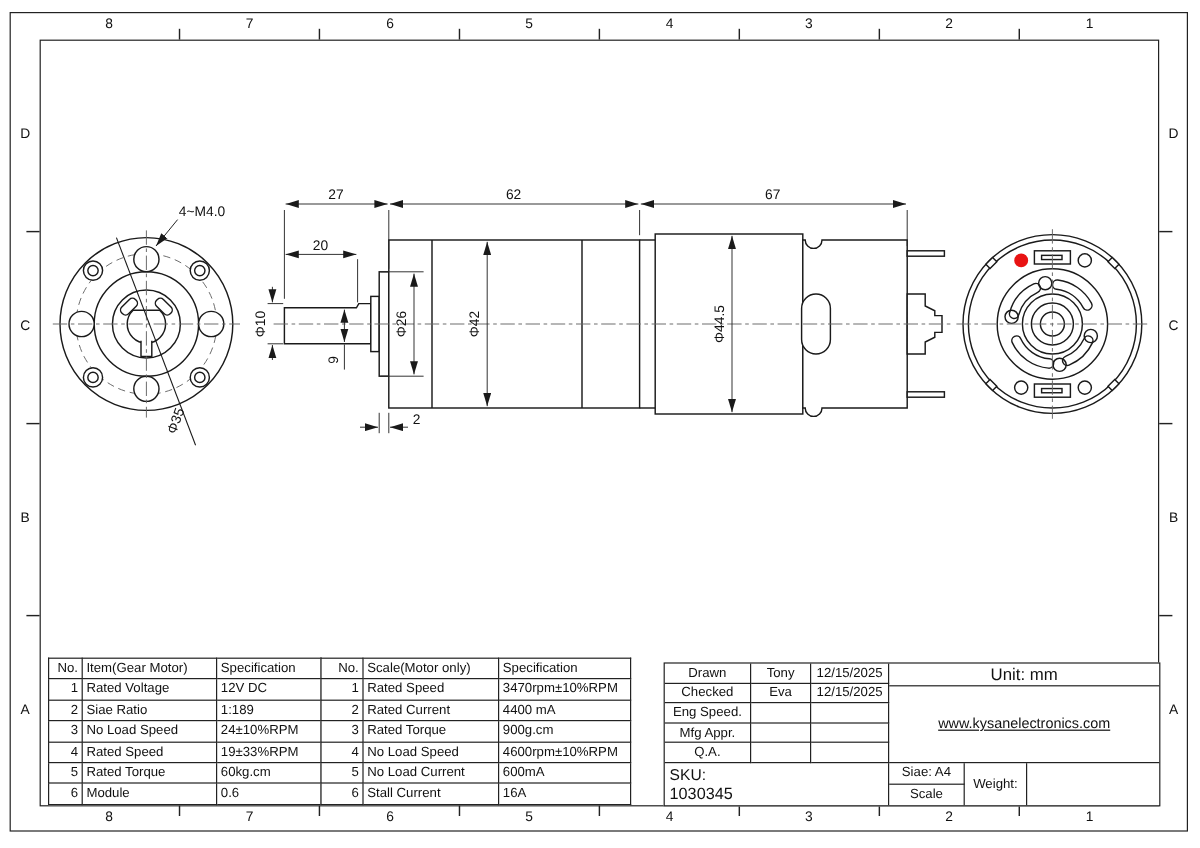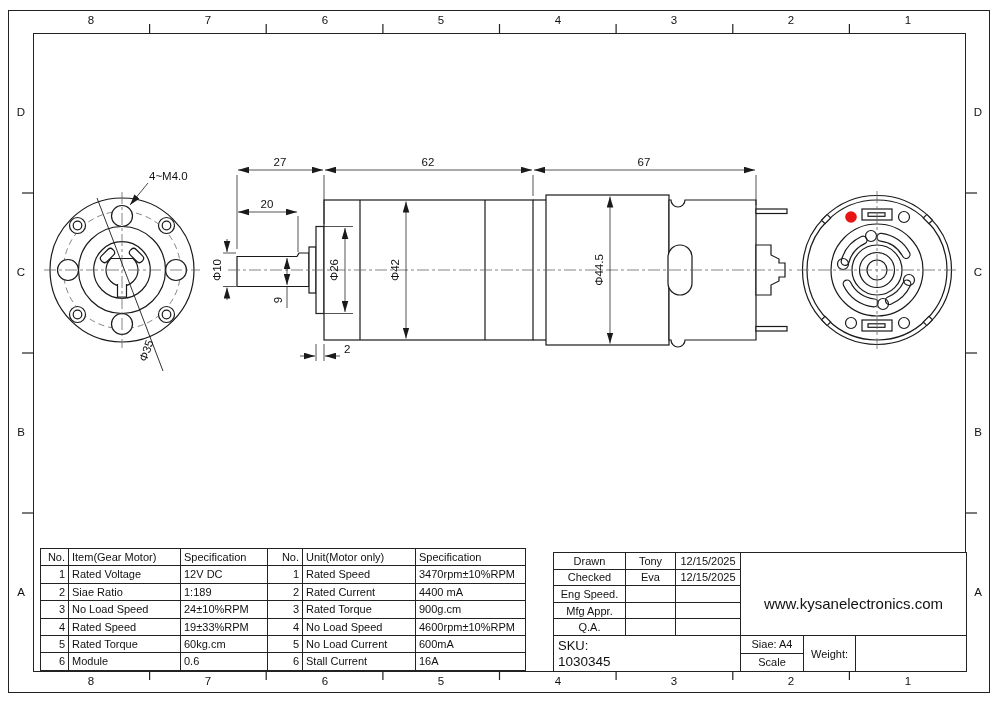--- a/index.html
+++ b/index.html
@@ -12,21 +12,21 @@
   .zone-letter{width:16px;text-align:center;font-size:11.5px;color:#111;}
   table.spec{border-collapse:collapse;table-layout:fixed;font-size:11px;background:#fff;}
   table.spec td,table.spec th{border:1px solid #222;padding:0 3px;font-weight:normal;
         white-space:nowrap;overflow:hidden;height:16.4px;line-height:16.4px;text-align:left;}
   table.spec .cno{text-align:right;}
   .tb{border:1px solid #222;background:#fff;}
   .cell{position:absolute;box-sizing:border-box;border-right:1px solid #222;border-bottom:1px solid #222;
         font-size:11px;display:flex;align-items:center;justify-content:center;white-space:nowrap;overflow:hidden;}
   .cell.last{border-right:none;}
   .company-name{font-size:21px;letter-spacing:.5px;}
-  .website{font-size:15px;}
+  .website{font-size:12px;text-decoration:underline;}
   .unitcell{font-size:14px;}
   .skucell{justify-content:flex-start;align-items:flex-start;padding:2px 4px;font-size:13px;flex-direction:column;}
   .skuval{width:100%;font-size:13.5px;margin-top:1px;}
   svg{position:absolute;left:0;top:0;}
   svg text{font-family:"Liberation Sans", sans-serif;font-size:11.5px;fill:#111;}
 </style>
 </head>
 <body>
 
 <div class="page">
@@ -272,21 +272,21 @@
 
   <table class="spec abs" style="left:267px;top:548px;width:258px">
     <colgroup>
         <col style="width:35px">
         <col style="width:113px">
         <col style="width:110px">
       </colgroup>
     <tbody>
         <tr>
       <th class="cno">No.</th>
-      <th>Unit(Motor only)</th>
+      <th>Scale(Motor only)</th>
       <th>Specification</th>
     </tr>
     <tr>
       <td class="cno">1</td>
       <td>Rated Speed</td>
       <td>3470rpm±10%RPM</td>
     </tr>
     <tr>
       <td class="cno">2</td>
       <td>Rated Current</td>
@@ -331,20 +331,21 @@
     <div class="cell" style="left:122px;top:49.8px;width:65px;height:16.6px"></div>
     <div class="cell" style="left:0;top:66.4px;width:72px;height:16.6px">Q.A.</div>
     <div class="cell" style="left:72px;top:66.4px;width:50px;height:16.6px"></div>
     <div class="cell" style="left:122px;top:66.4px;width:65px;height:16.6px"></div>
 
     <div class="cell skucell" style="left:0;top:83px;width:187px;height:35px;border-bottom:none">
       <span>SKU:</span>
       <span class="skuval">1030345</span>
     </div>
 
+    <div class="cell unitcell last" style="left:187px;top:0;width:225px;height:18.5px">Unit: mm</div>
     <div class="cell last" style="left:187px;top:18.5px;width:225px;height:64.5px;flex-direction:column">
       <span class="website">www.kysanelectronics.com</span>
     </div>
     <div class="cell" style="left:187px;top:83px;width:63px;height:17.5px">Siae: A4</div>
     <div class="cell" style="left:187px;top:100.5px;width:63px;height:17.5px;border-bottom:none">Scale</div>
     <div class="cell" style="left:250px;top:83px;width:52px;height:35px;border-bottom:none">Weight:</div>
   </div>
 
 </div>
 

